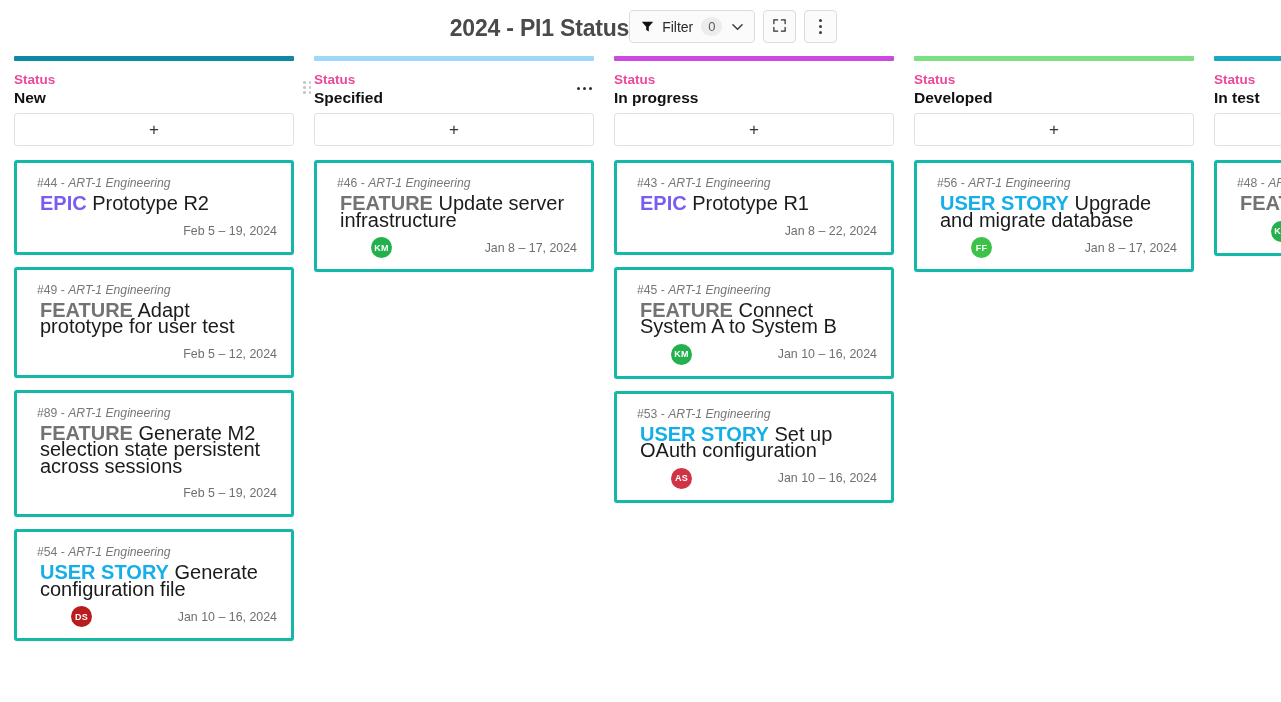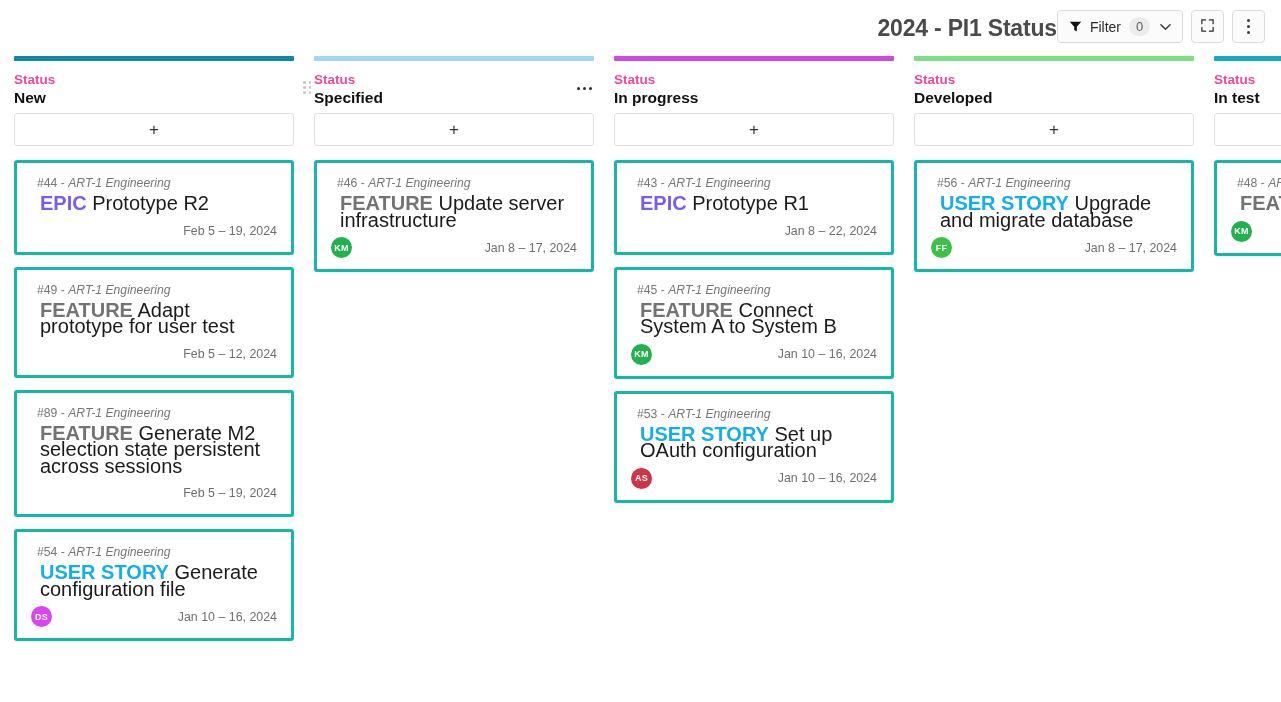--- a/index.html
+++ b/index.html
@@ -14,21 +14,21 @@
     -webkit-font-smoothing: antialiased;
   }
 
   
   .page-header {
     position: relative;
     height: 56px;
     padding: 0 16px 0 22px;
     display: flex;
     align-items: flex-start;
-    justify-content: flex-end;
+    justify-content: center;
   }
 
   .page-title {
     font-size: 23px;
     font-weight: bold;
     color: #4a4a4a;
     letter-spacing: -0.2px;
     line-height: 1;
     padding-top: 17px;
     white-space: nowrap;
@@ -198,20 +198,21 @@
   .type-EPIC { color: #7b5cf0; }
   .type-FEATURE { color: #737373; }
   .type-USERSTORY { color: #14aee8; }
 
   .card-foot {
     display: flex;
     align-items: center;
     justify-content: space-between;
     margin-top: 9px;
     min-height: 20px;
+    margin-left: 40px;
   }
 
   .avatar {
     width: 21px;
     height: 21px;
     border-radius: 50%;
     color: #ffffff;
     font-size: 9px;
     font-weight: bold;
     display: flex;
@@ -297,21 +298,21 @@
           <div class="card-meta"><span class="card-id">#89</span> <span class="card-sep">-</span> <span class="card-team">ART-1 Engineering</span></div>
           <div class="card-title"><span class="type-tag type-FEATURE">FEATURE</span> <span>Generate M2 selection state persistent across sessions</span></div>
           <div class="card-foot">
             <span class="card-date">Feb 5 – 19, 2024</span>
           </div>
         </div>
         <div class="card">
           <div class="card-meta"><span class="card-id">#54</span> <span class="card-sep">-</span> <span class="card-team">ART-1 Engineering</span></div>
           <div class="card-title"><span class="type-tag type-USERSTORY">USER STORY</span> <span>Generate configuration file</span></div>
           <div class="card-foot">
-            <span class="avatar" style="background:#d946ef">DS</span>
+            <span class="avatar" style="background:#b91c1c">DS</span>
             <span class="card-date">Jan 10 – 16, 2024</span>
           </div>
         </div>
       </div>
     </div>
     <div class="column">
       <div class="col-accent" style="background:#9ed8f7"></div>
       <div class="col-head">
         <div class="drag-handle">
           <i></i>

